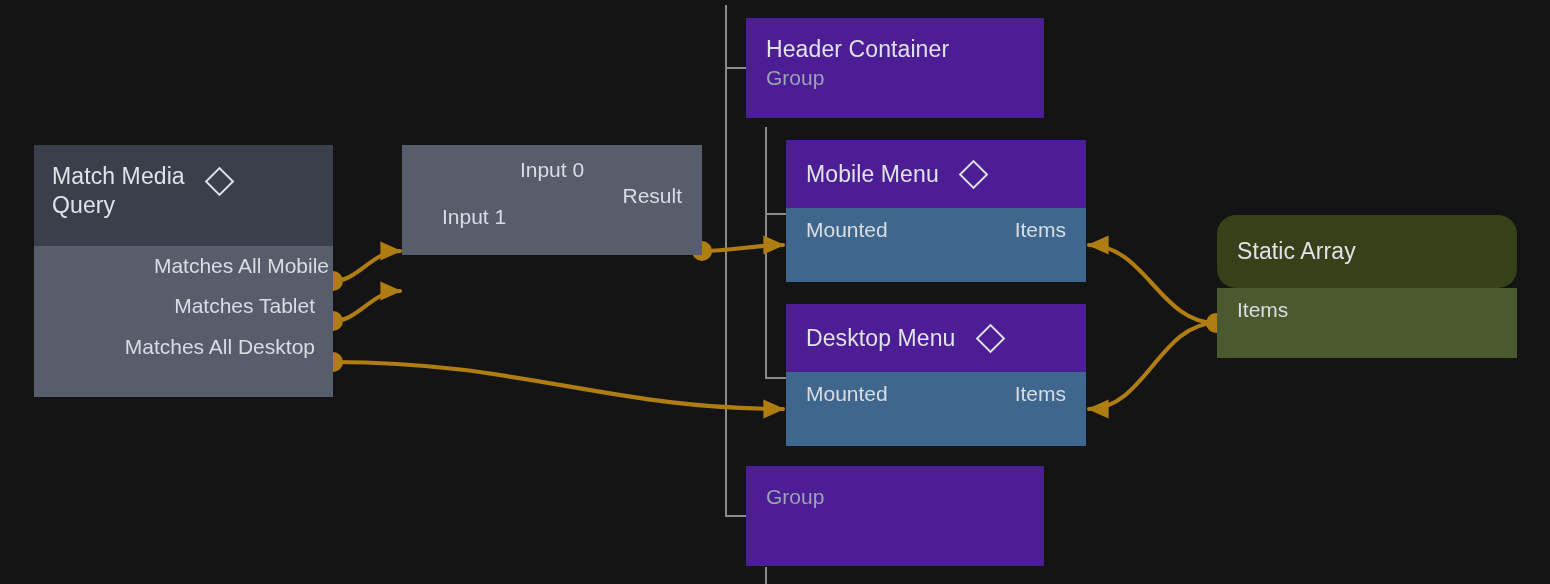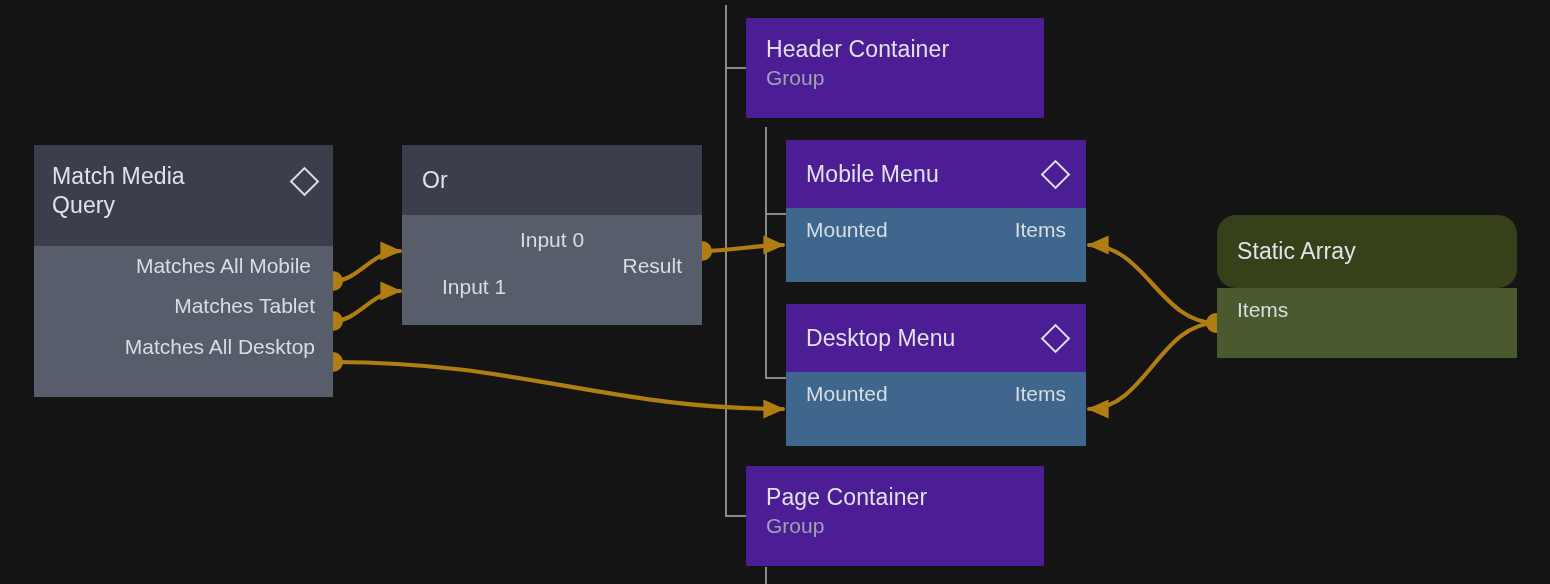--- a/index.html
+++ b/index.html
@@ -37,21 +37,20 @@
 
   .node {
     position: absolute;
     box-sizing: border-box;
     overflow: hidden;
   }
   .node-header {
     box-sizing: border-box;
     display: flex;
     align-items: center;
-    justify-content: space-between;
     gap: 24px;
   }
   .node-title {
     color: #dfe3e8;
     font-size: 23px;
     line-height: 29px;
     letter-spacing: 0.1px;
     white-space: pre-line;
   }
   .node-subtitle {
@@ -151,36 +150,33 @@
     </g>
   </svg>
 
   <div class="node n-grey" style="left:34px; top:145px; width:299px; height:252px;">
     <div class="node-header" style="height:101px; padding:17px 18px 0 18px; align-items:flex-start;">
       <div class="node-title">Match Media
 Query</div>
       <div class="diamond" style="margin-top:9px;"></div>
     </div>
     <div class="node-body" style="height:151px;">
-      <div class="port-row" style="height:40px; padding:0 22px;">
+      <div class="port-row" style="height:40px; padding:0 4px;">
         <span class="port-label right">Matches All Mobile</span>
       </div>
       <div class="port-row" style="height:40px; padding:0 18px;">
         <span class="port-label right">Matches Tablet</span>
       </div>
       <div class="port-row" style="height:41px; padding:0 18px;">
         <span class="port-label right">Matches All Desktop</span>
       </div>
     </div>
   </div>
 
   <div class="node n-grey" style="left:402px; top:145px; width:300px; height:180px;">
-    <div class="node-header" style="height:70px; padding:0 20px; align-items:center;">
-      <div class="node-title">Or</div>
-    </div>
     <div class="node-body" style="height:110px; padding-top:12px;">
       <div class="port-row" style="height:40px; padding:0 20px;flex-direction:column;">
         <span class="port-label left">Input 0</span>
         <span class="port-label right">Result</span>
       </div>
       <div class="port-row" style="height:40px; padding:0 20px;margin-left:20px;">
         <span class="port-label left">Input 1</span>
       </div>
     </div>
   </div>
@@ -210,21 +206,20 @@
     </div>
     <div class="node-body" style="height:74px;">
       <div class="port-row" style="height:43px; padding:0 20px;">
         <span class="port-label left">Mounted</span>
         <span class="port-label right">Items</span>
       </div>
     </div>
   </div>
 
   <div class="node n-group" style="left:746px; top:466px; width:298px; height:100px; padding:17px 20px 0 20px;">
-    <div class="node-title">Page Container</div>
     <div class="node-subtitle">Group</div>
   </div>
 
   <div class="node n-green" style="left:1217px; top:215px; width:300px; height:143px;">
     <div class="node-header" style="height:73px; padding:0 20px;border-radius:19px;">
       <div class="node-title">Static Array</div>
     </div>
     <div class="node-body" style="height:70px;">
       <div class="port-row" style="height:43px; padding:0 20px;">
         <span class="port-label left">Items</span>

